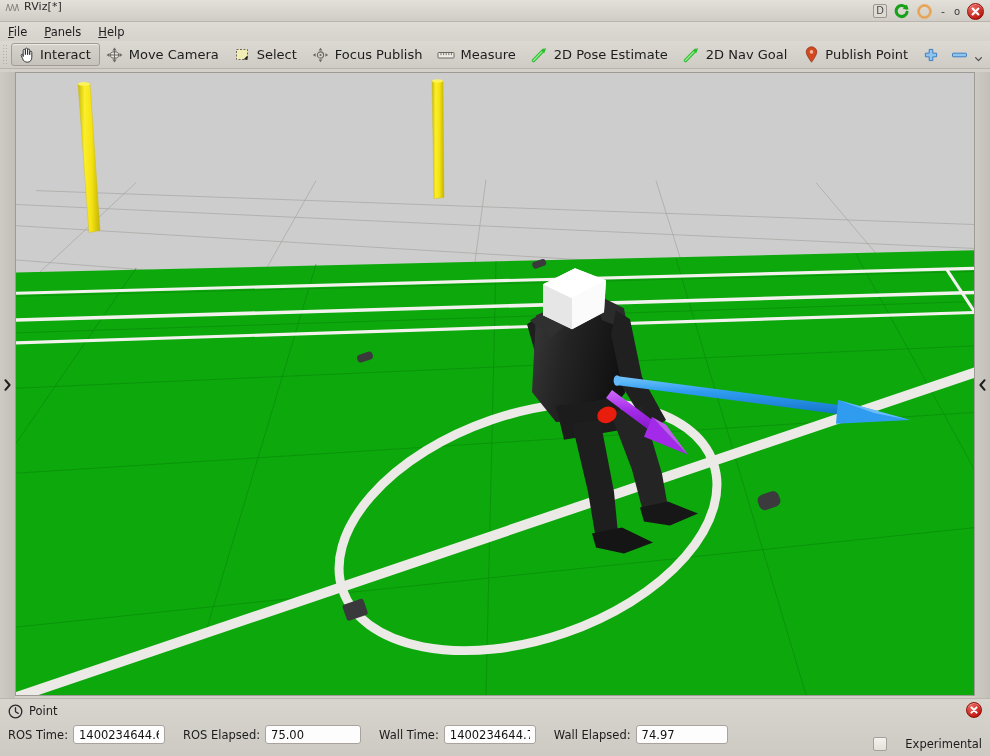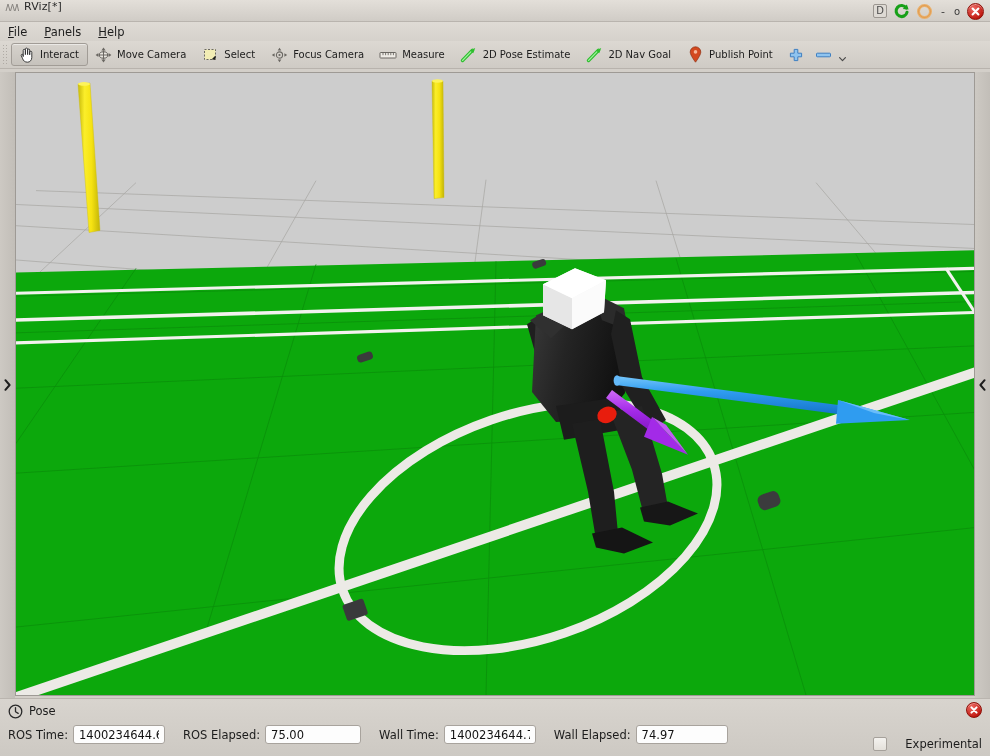--- a/index.html
+++ b/index.html
@@ -87,21 +87,21 @@
     width: 7px; height: 22px; margin-right: 2px;
     background-image: radial-gradient(circle, #a9a49e 38%, transparent 40%);
     background-size: 3px 3px; opacity: .85;
   }
   .tool {
     height: 23px;
     display: flex; align-items: center; gap: 5px;
     padding: 0 8px 0 5px;
     border: 1px solid transparent; border-radius: 3px;
     white-space: nowrap; cursor: default;
-    font-size: 10px; color: #1c1c1c;
+    font-size: 13px; color: #1c1c1c;
   }
   .tool.active {
     background: linear-gradient(#d6d2cc, #c6c2bc);
     border: 1px solid #a19c96;
     box-shadow: inset 0 1px 0 rgba(255,255,255,.5);
   }
   .tool .ico { width: 18px; height: 17px; flex: 0 0 18px;
                display:flex; align-items:center; justify-content:center; }
   .tool .ico svg { display: block; }
   .tool-plain { padding: 0 4px; }
@@ -278,21 +278,21 @@
           <circle cx="8.5" cy="8" r="3.1" fill="none" stroke="#6a6762" stroke-width="1.1"></circle>
           <circle cx="8.5" cy="8" r="1.1" fill="#6a6762"></circle>
           <g fill="#6a6762">
             <polygon points="8.5,0.8 10.3,3.6 6.7,3.6"></polygon>
             <polygon points="8.5,15.2 10.3,12.4 6.7,12.4"></polygon>
             <polygon points="0.8,8 3.6,6.2 3.6,9.8"></polygon>
             <polygon points="16.2,8 13.4,6.2 13.4,9.8"></polygon>
           </g>
         </svg>
       </span>
-      <span>Focus Camera</span>
+      <span>Focus Publish</span>
     </div>
 
     <div class="tool">
       <span class="ico">
         <svg width="18" height="12" viewBox="0 0 18 12">
           <rect x="1" y="3.5" width="16" height="5.5" rx="0.6" fill="#efece6" stroke="#6a6762" stroke-width="1"></rect>
           <g stroke="#6a6762" stroke-width="0.9">
             <path d="M4 3.8 L4 6.2 M6.6 3.8 L6.6 6.2 M9.2 3.8 L9.2 6.2 M11.8 3.8 L11.8 6.2 M14.4 3.8 L14.4 6.2"></path>
           </g>
         </svg>
@@ -518,21 +518,21 @@
   </div>
 
   <div class="timepanel">
     <div class="time-header">
       <span class="clock">
         <svg width="15" height="15" viewBox="0 0 15 15">
           <circle cx="7.5" cy="7.5" r="6.3" fill="none" stroke="#2a2a2a" stroke-width="1.3"></circle>
           <path d="M7.5 3.6 L7.5 7.8 L10.2 9.4" fill="none" stroke="#2a2a2a" stroke-width="1.3" stroke-linecap="round" stroke-linejoin="round"></path>
         </svg>
       </span>
-      <span class="lbl">Pose</span>
+      <span class="lbl">Point</span>
     </div>
 
     <div class="time-close">
       <svg width="10" height="10" viewBox="0 0 10 10">
         <path d="M2.4 2.4 L7.6 7.6 M7.6 2.4 L2.4 7.6" stroke="#fff" stroke-width="2" stroke-linecap="round"></path>
       </svg>
     </div>
 
     <div class="time-fields">
       <span class="tf-label">ROS Time:</span>

